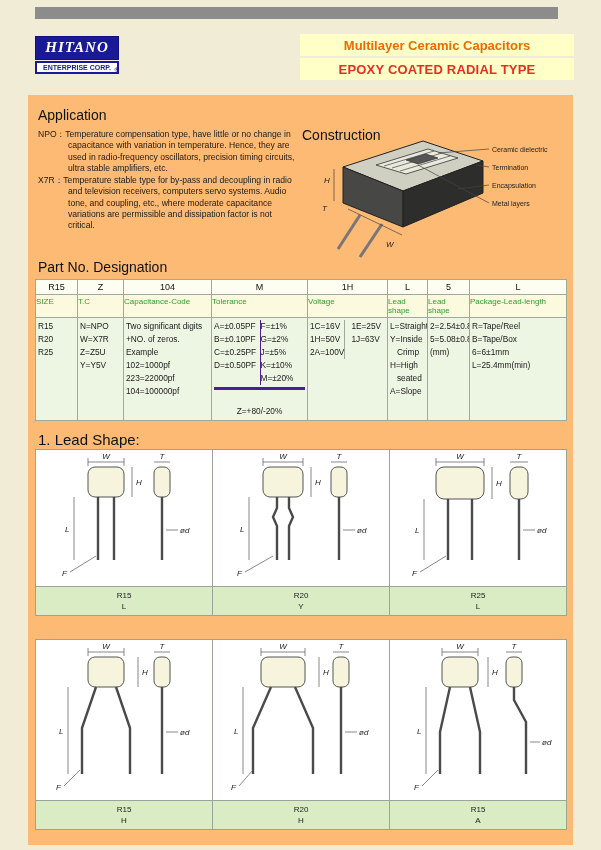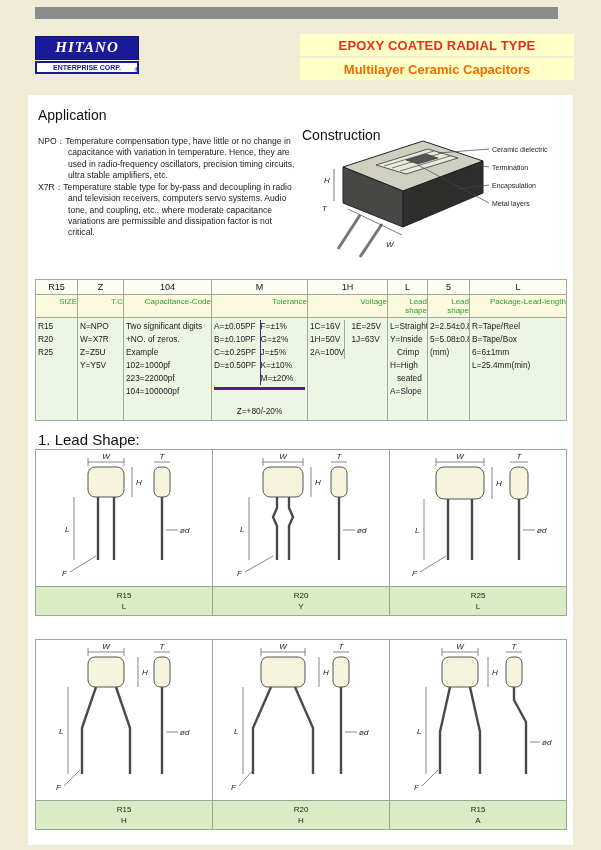--- a/index.html
+++ b/index.html
@@ -3,54 +3,54 @@
 <meta charset="utf-8">
 <style>
   html,body{margin:0;padding:0;}
   body{
     width:601px;height:850px;position:relative;overflow:hidden;
     background:#f1ecd6;
     font-family:"Liberation Sans", sans-serif;color:#1a1a1a;
   }
   .top-bar{position:absolute;left:35px;top:7px;width:523px;height:12px;background:#8c8c8c;}
   
-  .logo-wrap{position:absolute;left:35px;top:36px;width:104px;}
+  .logo-wrap{position:absolute;left:35px;top:36px;width:84px;}
   .logo-main{
     background:#1a1a99;border:1px solid #11117a;color:#fff;text-align:center;
     font-family:"Liberation Serif", serif;font-style:italic;font-weight:bold;
     font-size:15px;letter-spacing:1px;padding:2px 0 3px 0;
   }
   .logo-sub{
     margin-top:1px;border:2px solid #1a1a99;background:#fff;color:#1a1a99;
     font-size:7px;text-align:center;padding:1px 0;font-weight:bold;position:relative;
   }
   .logo-reg{position:absolute;right:-2px;bottom:-1px;font-size:6px;color:#1a1a99;}
   .title-block{position:absolute;left:300px;top:34px;width:274px;}
   .title-strip{background:#ffffc8;padding:2px 6px;text-align:center;margin-bottom:2px;}
   .title-line1{color:#f06a00;font-weight:bold;font-size:13px;}
   .title-line2{color:#e33021;font-weight:bold;font-size:13px;letter-spacing:.2px;}
   
-  .content{position:absolute;left:28px;top:95px;width:545px;height:750px;background:#ffffff;}
+  .content{position:absolute;left:28px;top:95px;width:545px;height:750px;background:#fdba74;}
   .section-heading{position:absolute;font-size:14px;color:#111;}
   #app-heading{left:10px;top:12px;}
   #construction-heading{left:274px;top:12px;margin-top:20px;}
   #partno-heading{left:10px;top:164px;}
-  .app-text{position:absolute;left:10px;top:41px;width:262px;font-size:8.6px;line-height:11.3px;}
+  .app-text{position:absolute;left:10px;top:34px;width:262px;font-size:8.6px;line-height:11.3px;}
   .app-item{padding-left:30px;text-indent:-30px;margin-bottom:1px;}
   .construction-svg{position:absolute;left:270px;top:30px;}
   .c-lbl{font-size:7px;fill:#222;}
   .c-dim{font-size:8px;font-style:italic;fill:#222;}
   .c-line{stroke:#444;stroke-width:.7;}
   
   .pn-table{
     position:absolute;left:7px;top:184px;width:531px;border-collapse:collapse;table-layout:fixed;
   }
   .pn-table td{border:1px solid #9daa9d;vertical-align:top;overflow:hidden;}
   .code-row td{background:#fdfdf2;text-align:center;font-size:9px;padding:2px 0;color:#111;}
-  .label-row td{background:#fbfade;text-align:right;font-size:8px;padding:2px 0;color:#2f9e2f;}
+  .label-row td{background:#fbfade;text-align:left;font-size:8px;padding:2px 0;color:#2f9e2f;}
   .body-row td{background:#edf6e3;font-size:8.3px;line-height:13px;padding:2px 2px;}
   .pre{white-space:pre-wrap;}
   .split{display:flex;}
   .split > div{flex:1;}
   .tol-left{border-right:1px solid #4c1d95;padding-right:1px;}
   .tol-bottom{border-top:3px solid #4c1d95;text-align:center;margin-top:2px;padding-top:15px;}
   .volt-left{border-right:1px solid #9daa9d;}
   .volt-right{padding-left:6px;}
   
   #leadshape-heading{position:absolute;left:10px;top:336px;font-size:15px;color:#111;}
@@ -75,22 +75,22 @@
 
 <div class="logo-wrap">
   <div class="logo-main">HITANO</div>
   <div class="logo-sub">
     <span>ENTERPRISE CORP.</span>
     <span class="logo-reg">®</span>
   </div>
 </div>
 
 <div class="title-block">
+  <div class="title-strip"><span class="title-line1">Multilayer Ceramic Capacitors</span></div>
   <div class="title-strip"><span class="title-line2">EPOXY COATED RADIAL TYPE</span></div>
-  <div class="title-strip"><span class="title-line1">Multilayer Ceramic Capacitors</span></div>
 </div>
 
 <div class="content">
 
   <div id="app-heading" class="section-heading">Application</div>
   <div id="construction-heading" class="section-heading">Construction</div>
 
   <div class="app-text">
     <div class="app-item"><span>NPO：</span><span>Temperature compensation type, have little or no change in capacitance with variation in temperature. Hence, they are used in radio-frequency oscillators, precision timing circuits, ultra stable amplifiers, etc.</span></div>
     <div class="app-item"><span>X7R：</span><span>Temperature stable type for by-pass and decoupling in radio and television receivers, computers servo systems. Audio tone, and coupling, etc., where moderate capacitance variations are permissible and dissipation factor is not critical.</span></div>
@@ -120,20 +120,21 @@
     <line x1="191" y1="24" x2="140" y2="28" class="c-line"></line>
     <text x="194" y="27" class="c-lbl">Ceramic dielectric</text>
     <line x1="191" y1="42" x2="178" y2="40" class="c-line"></line>
     <text x="194" y="45" class="c-lbl">Termination</text>
     <line x1="191" y1="60" x2="160" y2="64" class="c-line"></line>
     <text x="194" y="63" class="c-lbl">Encapsulation</text>
     <line x1="191" y1="78" x2="120" y2="40" class="c-line"></line>
     <text x="194" y="81" class="c-lbl">Metal layers</text>
   </svg>
 
+  <div id="partno-heading" class="section-heading">Part No. Designation</div>
 
   <table class="pn-table">
     <colgroup>
       <col style="width:42px">
         <col style="width:46px">
         <col style="width:88px">
         <col style="width:96px">
       <col style="width:80px">
         <col style="width:40px">
         <col style="width:42px">

